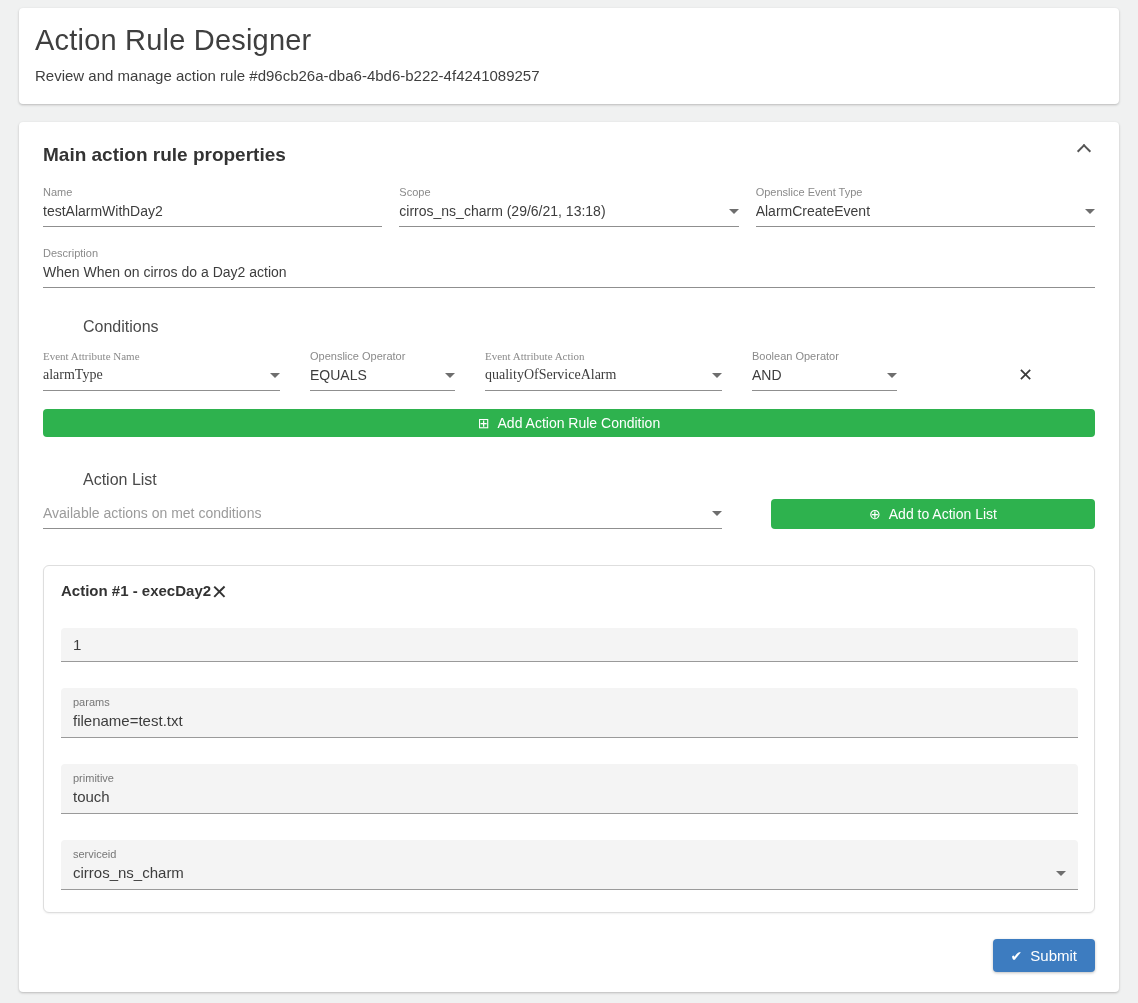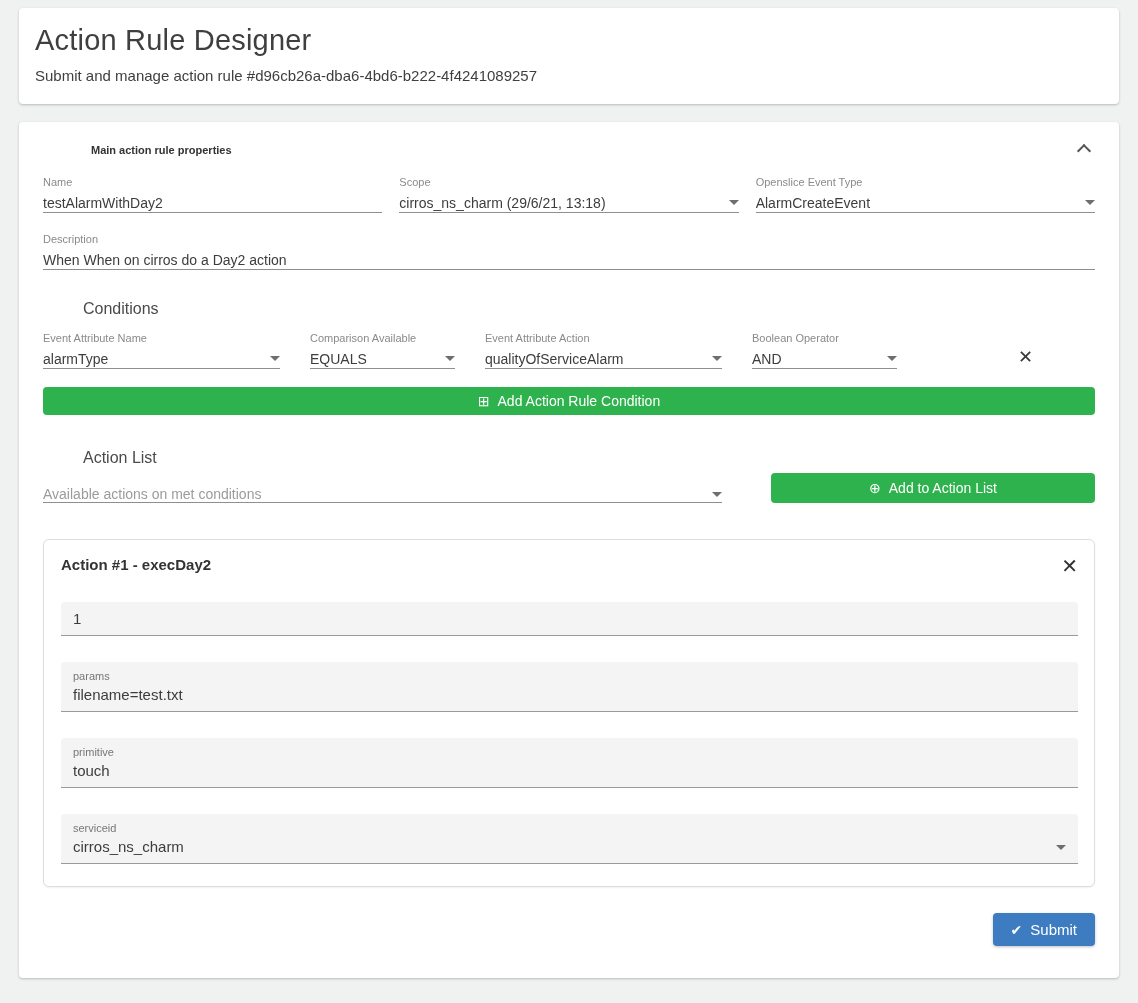--- a/index.html
+++ b/index.html
@@ -16,47 +16,47 @@
     border-radius: 4px;
     box-shadow: 0 1px 3px rgba(0,0,0,0.14), 0 1px 2px rgba(0,0,0,0.10);
   }
   
   .header-card { padding: 16px 16px 20px 16px; margin-bottom: 18px; }
   .page-title { font-size: 29px; font-weight: 400; color: #3f3f3f; letter-spacing: 0.2px; }
   .page-subtitle { font-size: 15px; color: #3f3f3f; margin-top: 10px; }
   
   .main-card { padding: 22px 24px 20px 24px; min-height: 856px; position: relative; }
   .panel-header { display: flex; align-items: flex-start; justify-content: space-between; }
-  .panel-title { font-size: 11px; font-weight: 700; color: #333; margin-left: 48px; }
+  .panel-title { font-size: 19px; font-weight: 700; color: #333; }
   .chevron-up {
     width: 10px; height: 10px; margin-top: 2px; margin-right: 6px;
     border-left: 2px solid #555; border-top: 2px solid #555;
     transform: rotate(45deg); cursor: pointer;
   }
   
   .form-row { display: flex; gap: 17px; margin-top: 20px; }
   .mat-field { flex: 1; }
   .mat-field.fixed { flex: none; }
   .mat-label { display: block; font-size: 11px; color: #8a8a8a; margin-bottom: 5px; }
   .mat-control {
     display: flex; align-items: center; justify-content: space-between;
-    border-bottom: 1px solid #8f8f8f; min-height: 20px;
+    border-bottom: 1px solid #8f8f8f; padding-bottom: 7px; min-height: 20px;
   }
   .mat-value { font-size: 14px; color: #3d3d3d; white-space: nowrap; overflow: hidden; }
   .mat-value.placeholder { color: #9b9b9b; }
   .select-arrow {
     width: 0; height: 0; flex: none; margin-left: 8px;
     border-left: 5px solid transparent; border-right: 5px solid transparent;
     border-top: 5px solid #6e6e6e; cursor: pointer;
   }
   
   .section-title { font-size: 16px; font-weight: 400; color: #4a4a4a; margin-left: 40px; }
   .conditions-title { margin-top: 30px; }
   .cond-row { display: flex; gap: 30px; margin-top: 14px; align-items: flex-start; }
-  .w-lg { width: 237px; } .w-sm { width: 145px; }
+  .w-lg { width: 237px; font-family: Liberation Serif, serif; } .w-sm { width: 145px; }
   .icon-x {
     font-size: 18px; color: #3a3a3a; cursor: pointer; line-height: 1;
     margin-left: auto; margin-right: 62px; margin-top: 16px; user-select: none;
   }
   
   .btn-green {
     background: #2eb24e; color: #fff; border: none; border-radius: 4px;
     font-family: inherit; font-size: 14px; cursor: pointer;
     display: flex; align-items: center; justify-content: center; gap: 8px;
   }
@@ -65,21 +65,21 @@
   .action-list-row { display: flex; justify-content: space-between; align-items: flex-end; margin-top: 6px; gap: 48px; }
   .action-select { width: 679px; }
   .btn-add-action { width: 324px; height: 30px; }
   .btn-icon { font-size: 14px; line-height: 1; }
   
   .action-card {
     margin-top: 36px; border: 1px solid #dedede; border-radius: 6px;
     background: #fff; box-shadow: 0 1px 2px rgba(0,0,0,0.06);
     padding: 16px 16px 22px 17px;
   }
-  .action-card-header { display: flex; justify-content: space-between; align-items: flex-start; gap: 24px; }
+  .action-card-header { display: flex; align-items: flex-start; }
   .action-card-title { font-size: 15px; font-weight: 700; color: #333; }
   .action-card-close { font-size: 20px; color: #333; cursor: pointer; line-height: 1; user-select: none; }
   .filled-field {
     background: #f4f4f4; border-bottom: 1px solid #9a9a9a;
     border-radius: 4px 4px 0 0; padding: 8px 12px 7px 12px; margin-top: 26px;
     display: flex; align-items: flex-end; justify-content: space-between;
   }
   .filled-inner { flex: 1; min-width: 0; }
   .filled-label { display: block; font-size: 11px; color: #777; margin-bottom: 4px; }
   .filled-value { font-size: 15px; color: #3d3d3d; }
@@ -93,21 +93,21 @@
   }
   .btn-submit .btn-icon { font-size: 14px; }
 </style>
 </head>
 <body>
 
 <div class="page">
 
   <div class="card header-card">
     <div class="page-title">Action Rule Designer</div>
-    <div class="page-subtitle">Submit and manage action rule #d96cb26a-dba6-4bd6-b222-4f4241089257</div>
+    <div class="page-subtitle">Review and manage action rule #d96cb26a-dba6-4bd6-b222-4f4241089257</div>
   </div>
 
   <div class="card main-card">
 
     <div class="panel-header">
       <div class="panel-title">Main action rule properties</div>
       <div class="chevron-up"></div>
     </div>
 
     <div class="form-row">
@@ -146,21 +146,21 @@
 
     <div class="cond-row">
       <div class="mat-field fixed w-lg">
         <label class="mat-label">Event Attribute Name</label>
         <div class="mat-control">
           <span class="mat-value">alarmType</span>
           <span class="select-arrow"></span>
         </div>
       </div>
       <div class="mat-field fixed w-sm">
-        <label class="mat-label">Comparison Available</label>
+        <label class="mat-label">Openslice Operator</label>
         <div class="mat-control">
           <span class="mat-value">EQUALS</span>
           <span class="select-arrow"></span>
         </div>
       </div>
       <div class="mat-field fixed w-lg">
         <label class="mat-label">Event Attribute Action</label>
         <div class="mat-control">
           <span class="mat-value">qualityOfServiceAlarm</span>
           <span class="select-arrow"></span>

